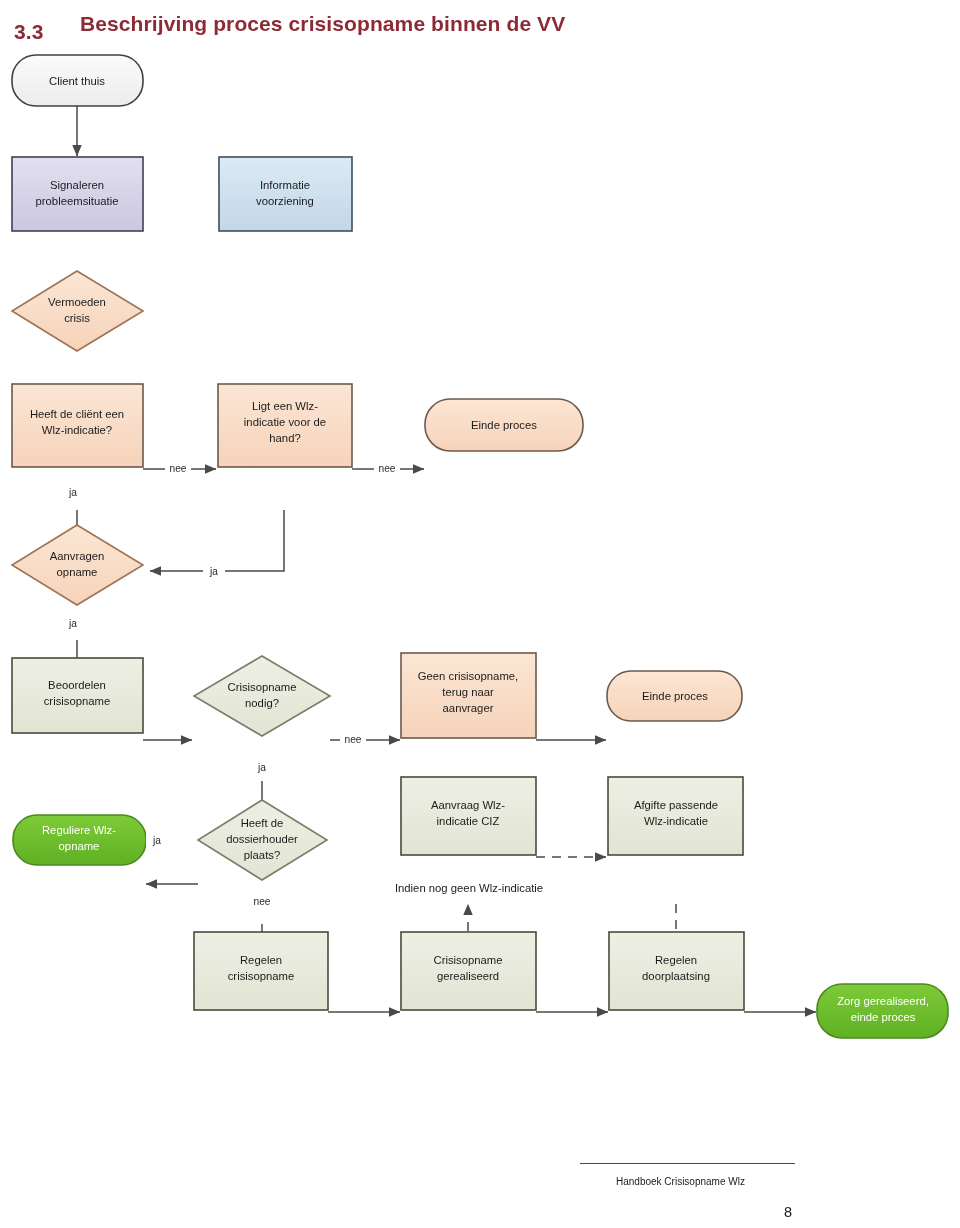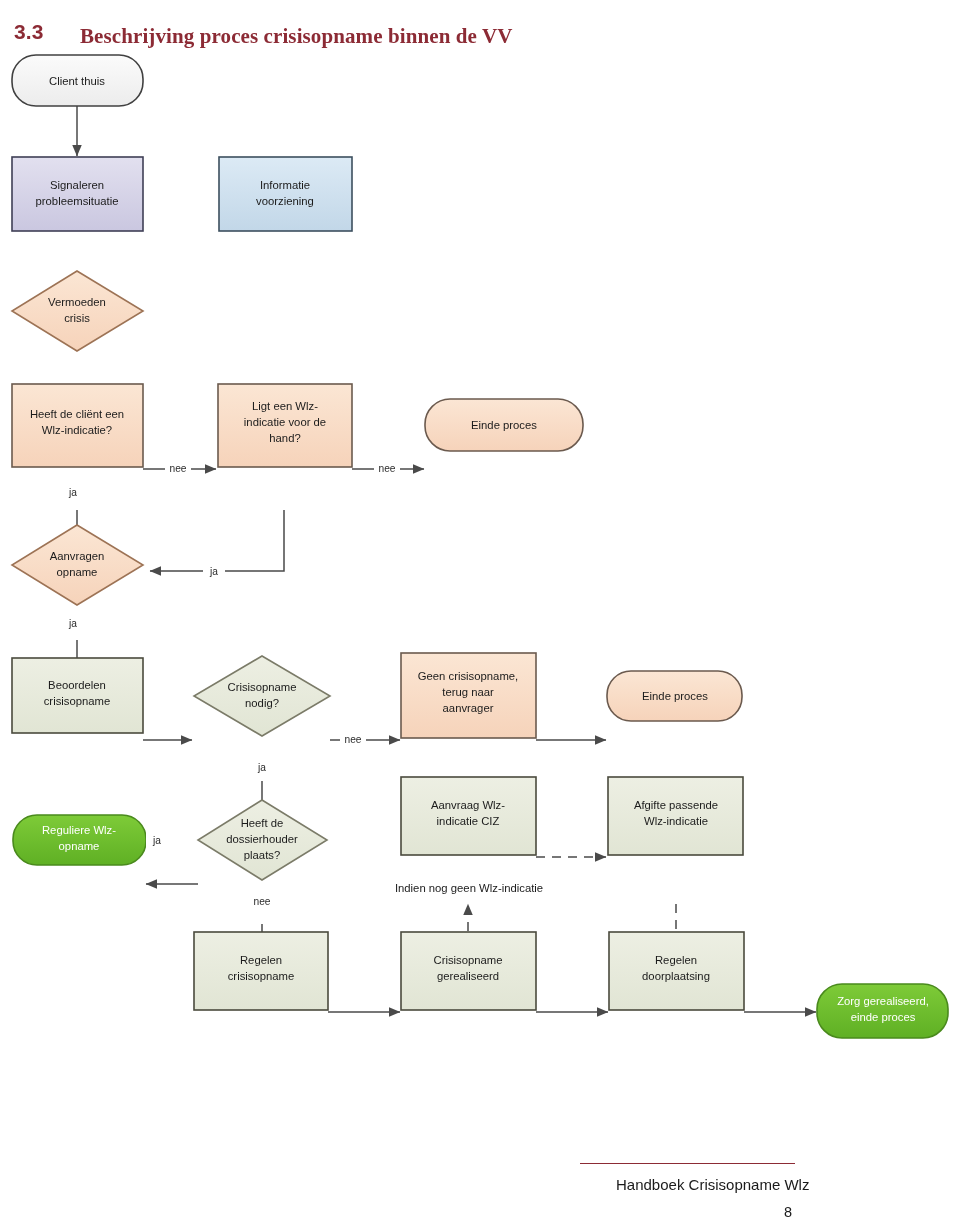--- a/index.html
+++ b/index.html
@@ -33,22 +33,21 @@
     white-space: nowrap;
   }
   .heading .num {
     position: absolute;
     left: 14px;
     top: 12px;
   }
   .heading .txt {
     position: absolute;
     left: 80px;
-    top: 16px;
-    font-family: Liberation Serif, serif;
+    top: 4px;
   }
   
   #chart {
     position: absolute;
     left: 0;
     top: 44px;
     width: 768px;
     height: 1000px;
   }
   #chart svg {
@@ -76,21 +75,21 @@
     left: 580px;
     top: 1163px;
     width: 215px;
     height: 0;
     border-top: 1.6px solid #8c2b35;
   }
   .footer-text {
     position: absolute;
     left: 616px;
     top: 1176px;
-    font-size: 15px;
+    font-size: 10px;
     color: #1b1b1b;
     white-space: nowrap;
   }
   .footer-page {
     position: absolute;
     left: 784px;
     top: 1204px;
     font-size: 14.5px;
     color: #1b1b1b;
   }

